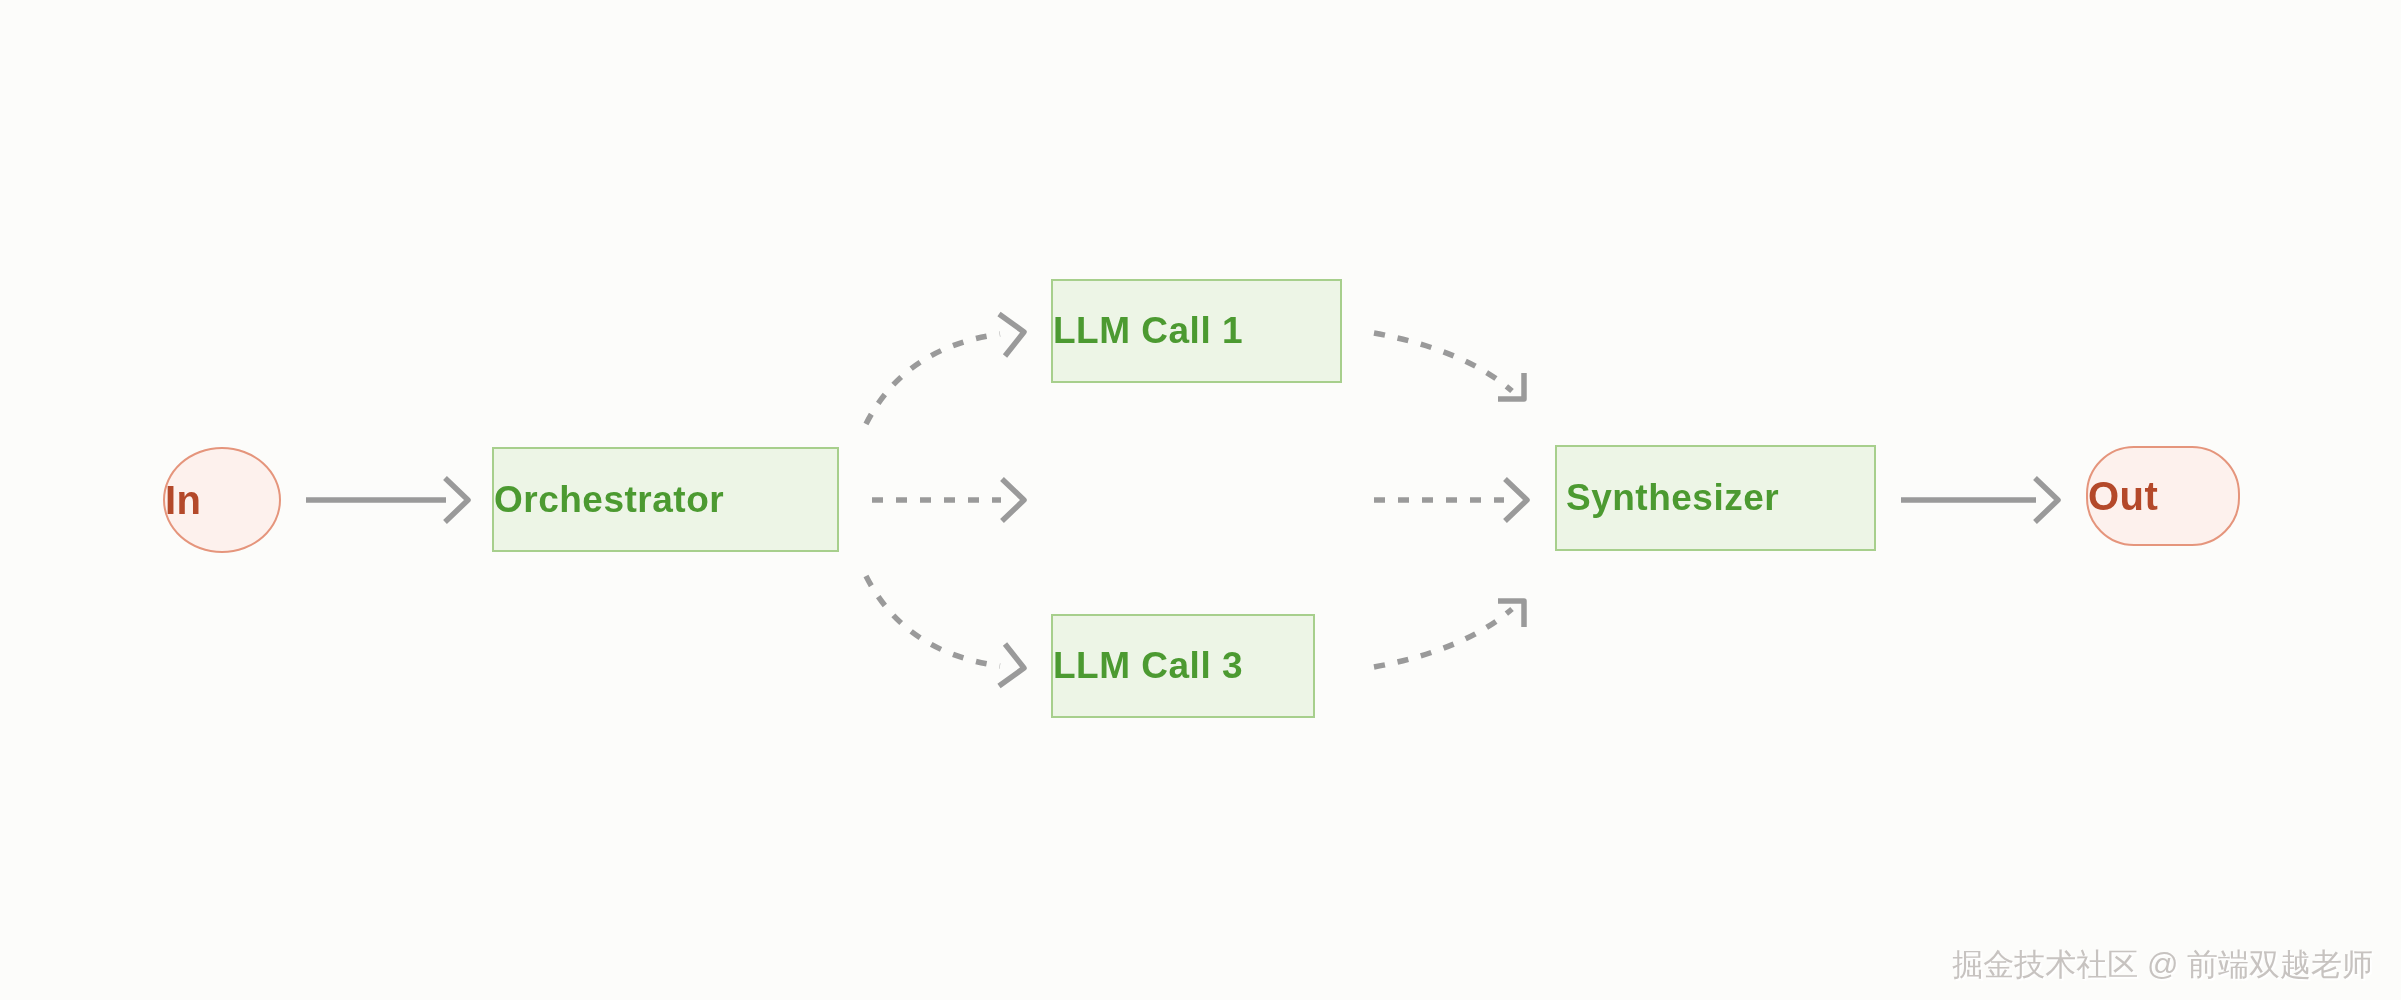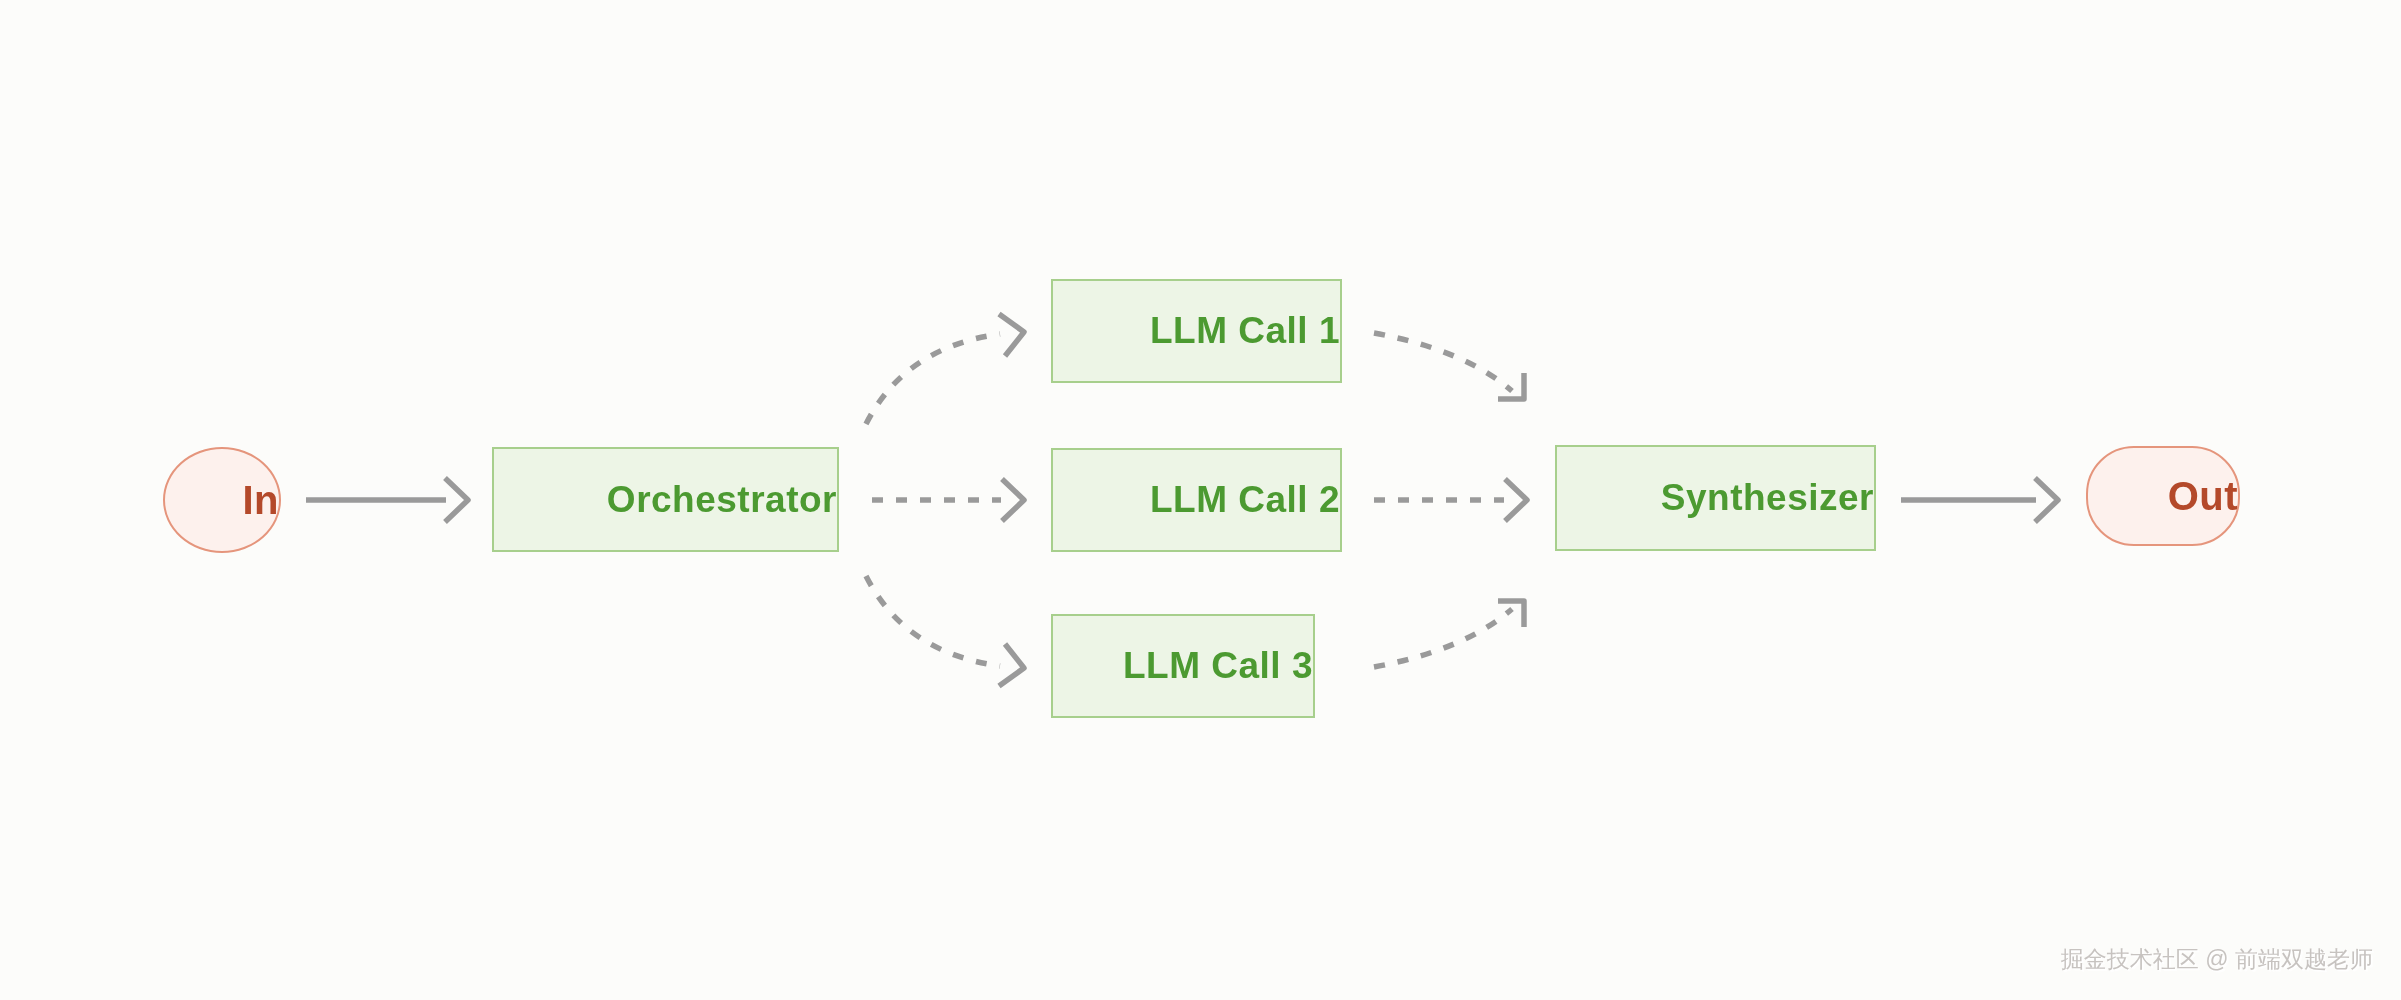--- a/index.html
+++ b/index.html
@@ -26,21 +26,21 @@
     stroke-width: 5.5;
     stroke-linecap: butt;
     stroke-linejoin: round;
   }
   .edge.dashed { stroke-dasharray: 11 13; }
   .edge.head   { stroke-dasharray: none; }
   .node {
     position: absolute;
     display: flex;
     align-items: center;
-    justify-content: flex-end;
+    justify-content: flex-start;
     box-sizing: border-box;
     font-weight: 700;
     letter-spacing: 0.5px;
   }
   .node.process {
     background: var(--green-fill, #edf5e6);
     border: 2.5px solid var(--green-border, #a7cf8c);
     color: var(--green-text, #4c9a31);
     font-size: 37px;
   }
@@ -54,21 +54,21 @@
   #node-orchestrator { left: 492px;  top: 447px; width: 347px; height: 105px; }
   #node-llm-call-1   { left: 1051px; top: 279px; width: 291px; height: 104px; }
   #node-llm-call-2   { left: 1051px; top: 448px; width: 291px; height: 104px; }
   #node-llm-call-3   { left: 1051px; top: 614px; width: 264px; height: 104px; }
   #node-synthesizer  { left: 1555px; top: 445px; width: 321px; height: 106px; padding-left: 9px; }
   #node-out { left: 2086px; top: 446px; width: 154px; height: 100px; border-radius: 48px; }
   .watermark {
     position: absolute;
     right: 28px;
     top: 944px;
-    font-size: 23px;
+    font-size: 31px;
     font-weight: 400;
     color: var(--watermark, #c7c3c0);
     text-shadow: 1px 1px 0 #ffffff, 2px 2px 1px rgba(255,255,255,0.85);
     white-space: nowrap;
   }
 </style>
 </head>
 <body>
 
 <div class="canvas">
@@ -121,23 +121,20 @@
   </div>
 
   <div class="node process" id="node-orchestrator">
     <span>Orchestrator</span>
   </div>
 
   <div class="node process" id="node-llm-call-1">
     <span>LLM Call 1</span>
   </div>
 
-  <div class="node process" id="node-llm-call-2">
-    <span>LLM Call 2</span>
-  </div>
 
   <div class="node process" id="node-llm-call-3">
     <span>LLM Call 3</span>
   </div>
 
   <div class="node process" id="node-synthesizer">
     <span>Synthesizer</span>
   </div>
 
   <div class="node terminal" id="node-out">

